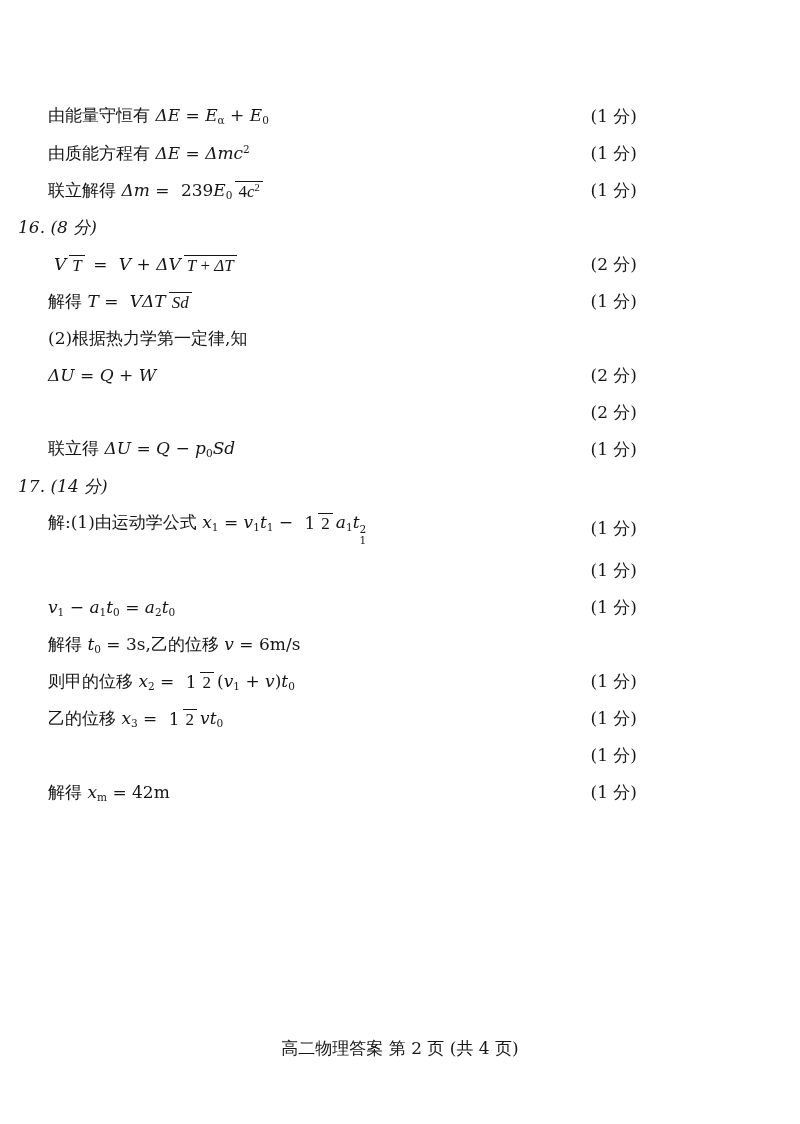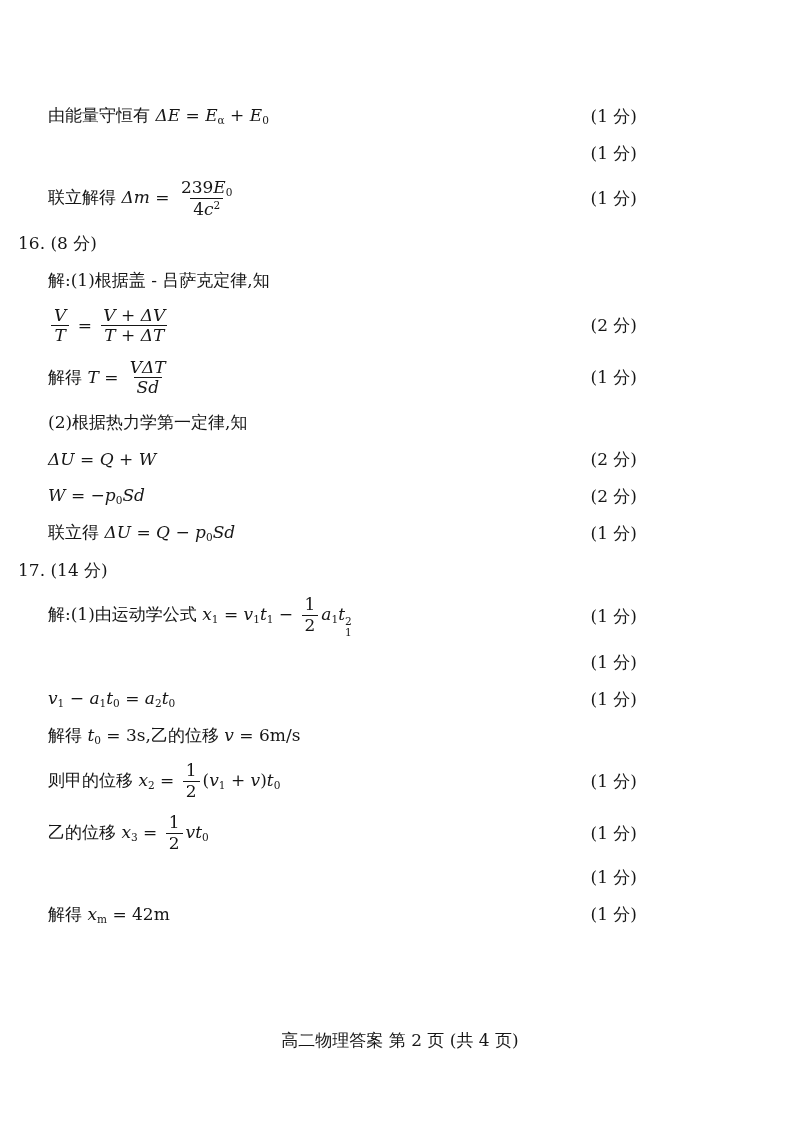--- a/index.html
+++ b/index.html
@@ -15,82 +15,79 @@
     padding:104px 163px 0 48px;
     overflow:hidden;
   }
   .line{
     display:flex;
     align-items:center;
     margin:0 0 12px 0;
     min-height:25px;
     justify-content:center;
   }
-  .line.heading{margin-left:-30px;margin-top:8px;}
+  .line.heading{margin-left:-30px;margin-top:8px;font-style:italic;}
   .content{flex:1;white-space:pre;line-height:1.4;}
   .score{margin-left:auto;white-space:pre;padding-left:12px;}
   .cn{}
   .mi{font-style:italic;}
   .mn{}
   .msub{font-size:0.62em;vertical-align:-0.32em;}
   .msup{font-size:0.62em;vertical-align:0.55em;}
   .mss{
     display:inline-flex;flex-direction:column;align-items:flex-start;
     font-size:0.62em;line-height:1.05;vertical-align:-0.5em;
   }
   .frac{
-    display:inline-flex;flex-direction:column;align-items:center;
+    display:inline-flex;flex-direction:row;align-items:center;
     vertical-align:middle;margin:0 3px;line-height:1.15;text-align:center;
   }
   .frac .num,.frac .den{padding:0 3px;white-space:pre;}
-  .frac .den{border-top:1.3px solid #161616;}
+  .frac .den{border-top:1.3px solid #161616;font-family:Liberation Serif, serif;}
   .footer{
-    position:absolute;left:0;right:0;bottom:72px;
+    position:absolute;left:0;right:0;bottom:64px;
     text-align:center;white-space:pre;
   }
 </style>
 </head>
 <body>
 
 <div class="page">
   <div id="lines">
       <div class="line">
         <span class="content"><span class="cn">由能量守恒有 </span><span class="mi">ΔE</span><span class="mn"> = </span><span class="mi">E</span><span class="msub">α</span><span class="mn"> + </span><span class="mi">E</span><span class="msub">0</span></span>
         <span class="score">(1 分)</span>
       </div>
       <div class="line">
+        <span class="content"><span class="cn">由质能方程有 </span><span class="mi">ΔE</span><span class="mn"> = </span><span class="mi">Δmc</span><span class="msup">2</span></span>
         <span class="score">(1 分)</span>
       </div>
       <div class="line">
         <span class="content"><span class="cn">联立解得 </span><span class="mi">Δm</span><span class="mn"> = </span><span class="frac"><span class="num"><span class="mn">239</span><span class="mi">E</span><span class="msub">0</span></span><span class="den"><span class="mn">4</span><span class="mi">c</span><span class="msup">2</span></span></span></span>
         <span class="score">(1 分)</span>
       </div>
       <div class="line heading">
         <span class="content"><span class="cn">16. (8 分)</span></span>
-      </div>
-      <div class="line">
-        <span class="content"><span class="cn">解:(1)根据盖 - 吕萨克定律,知</span></span>
       </div>
       <div class="line">
         <span class="content"><span class="frac"><span class="num"><span class="mi">V</span></span><span class="den"><span class="mi">T</span></span></span><span class="mn"> = </span><span class="frac"><span class="num"><span class="mi">V</span><span class="mn"> + </span><span class="mi">ΔV</span></span><span class="den"><span class="mi">T</span><span class="mn"> + </span><span class="mi">ΔT</span></span></span></span>
         <span class="score">(2 分)</span>
       </div>
       <div class="line">
         <span class="content"><span class="cn">解得 </span><span class="mi">T</span><span class="mn"> = </span><span class="frac"><span class="num"><span class="mi">VΔT</span></span><span class="den"><span class="mi">Sd</span></span></span></span>
         <span class="score">(1 分)</span>
       </div>
       <div class="line">
         <span class="content"><span class="cn">(2)根据热力学第一定律,知</span></span>
       </div>
       <div class="line">
         <span class="content"><span class="mi">ΔU</span><span class="mn"> = </span><span class="mi">Q</span><span class="mn"> + </span><span class="mi">W</span></span>
         <span class="score">(2 分)</span>
       </div>
       <div class="line">
-        <span class="content"><span class="mi">W</span><span class="mn"> = −</span><span class="mi">p</span><span class="msub">0</span><span class="mi">Sd</span></span>
         <span class="score">(2 分)</span>
       </div>
       <div class="line">
         <span class="content"><span class="cn">联立得 </span><span class="mi">ΔU</span><span class="mn"> = </span><span class="mi">Q</span><span class="mn"> − </span><span class="mi">p</span><span class="msub">0</span><span class="mi">Sd</span></span>
         <span class="score">(1 分)</span>
       </div>
       <div class="line heading">
         <span class="content"><span class="cn">17. (14 分)</span></span>
       </div>
       <div class="line">

